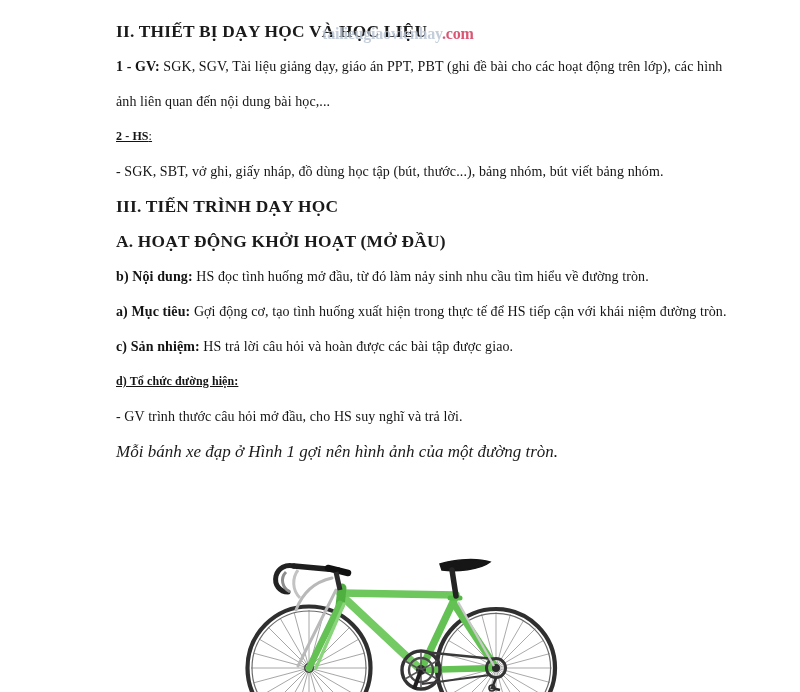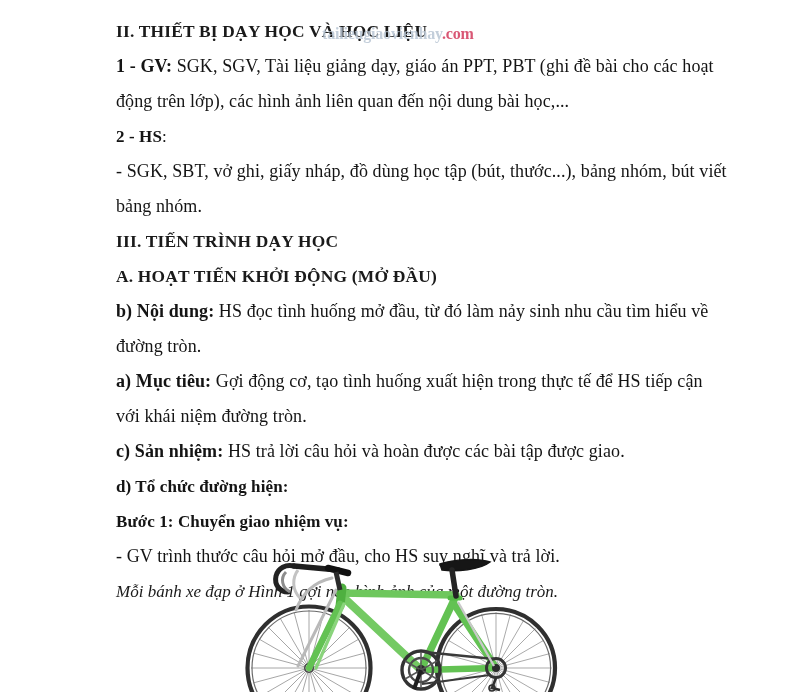--- a/index.html
+++ b/index.html
@@ -26,28 +26,29 @@
 
   #doc-body {
     position: absolute;
     left: 116px;
     top: 14px;
     width: 612px;
   }
 
   
   .line {
-    font-size: 17px;
+    font-size: 12px;
     line-height: 35px;
     color: #141414;
     letter-spacing: 0.1px;
     white-space: nowrap;
+    text-decoration: underline;
   }
   .para {
-    font-size: 18px;
+    font-size: 14px;
     line-height: 35px;
     color: #141414;
     letter-spacing: 0.1px;
     text-align: left;
   }
   .heading {
     font-weight: bold;
     font-size: 17.4px;
     line-height: 35px;
     letter-spacing: 0.2px;
@@ -106,31 +107,30 @@
     <div class="heading">II. THIẾT BỊ DẠY HỌC VÀ HỌC LIỆU</div>
 
     <div class="para"><span class="lead">1 - GV:</span><span> SGK, SGV, Tài liệu giảng dạy, giáo án PPT, PBT (ghi đề bài cho các hoạt động trên lớp), các hình ảnh liên quan đến nội dung bài học,...</span></div>
 
     <div class="line"><span class="lead">2 - HS</span><span>:</span></div>
 
     <div class="para"><span>- SGK, SBT, vở ghi, giấy nháp, đồ dùng học tập (bút, thước...), bảng nhóm, bút viết bảng nhóm.</span></div>
 
     <div class="heading">III. TIẾN TRÌNH DẠY HỌC</div>
 
-    <div class="heading">A. HOẠT TIẾN KHỞI ĐỘNG (MỞ ĐẦU)</div>
+    <div class="heading">A. HOẠT ĐỘNG KHỞI HOẠT (MỞ ĐẦU)</div>
 
     <div class="para"><span class="lead">b) Nội dung:</span><span> HS đọc tình huống mở đầu, từ đó làm nảy sinh nhu cầu tìm hiểu về đường tròn.</span></div>
 
     <div class="para"><span class="lead">a) Mục tiêu:</span><span> Gợi động cơ, tạo tình huống xuất hiện trong thực tế để HS tiếp cận với khái niệm đường tròn.</span></div>
 
     <div class="para"><span class="lead">c) Sản nhiệm:</span><span> HS trả lời câu hỏi và hoàn được các bài tập được giao.</span></div>
 
     <div class="line"><span class="lead">d) Tổ chức đường hiện:</span></div>
 
-    <div class="line"><span class="lead">Bước 1: Chuyển giao nhiệm vụ:</span></div>
 
     <div class="para"><span>- GV trình thước câu hỏi mở đầu, cho HS suy nghĩ và trả lời.</span></div>
 
     <div class="italic">Mỗi bánh xe đạp ở Hình 1 gợi nên hình ảnh của một đường tròn.</div>
 
   </div>
 
   <div id="figure">
     <svg width="344" height="144" viewBox="0 0 344 144" xmlns="http://www.w3.org/2000/svg">
       <defs>

